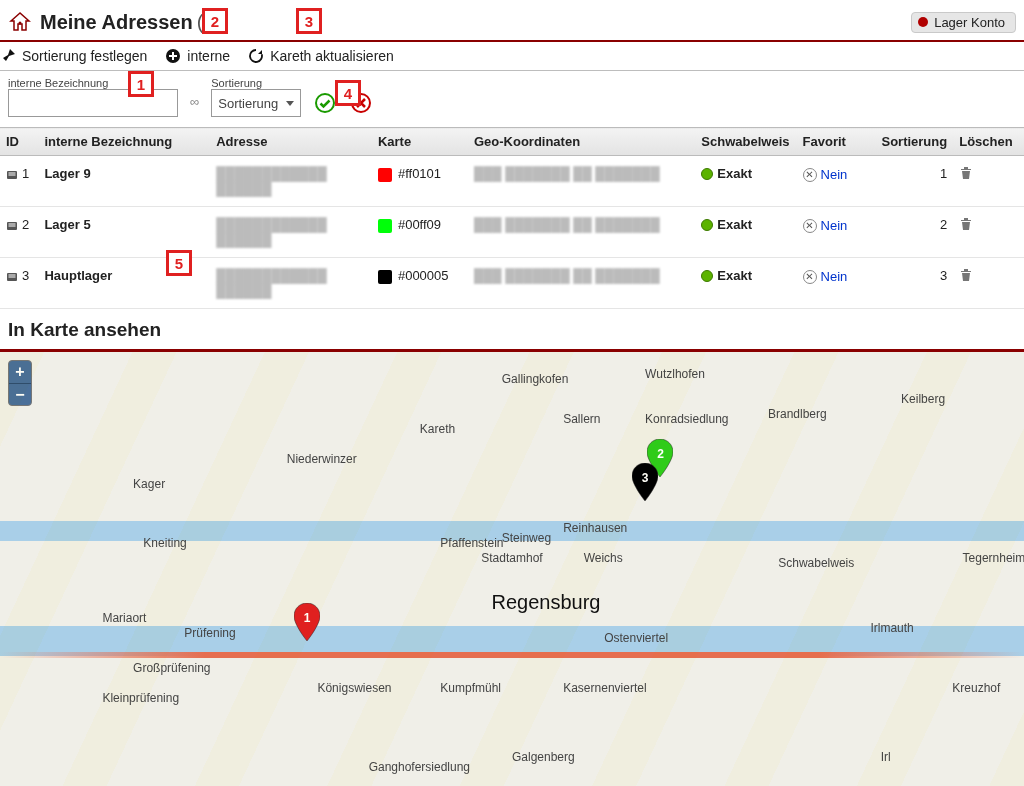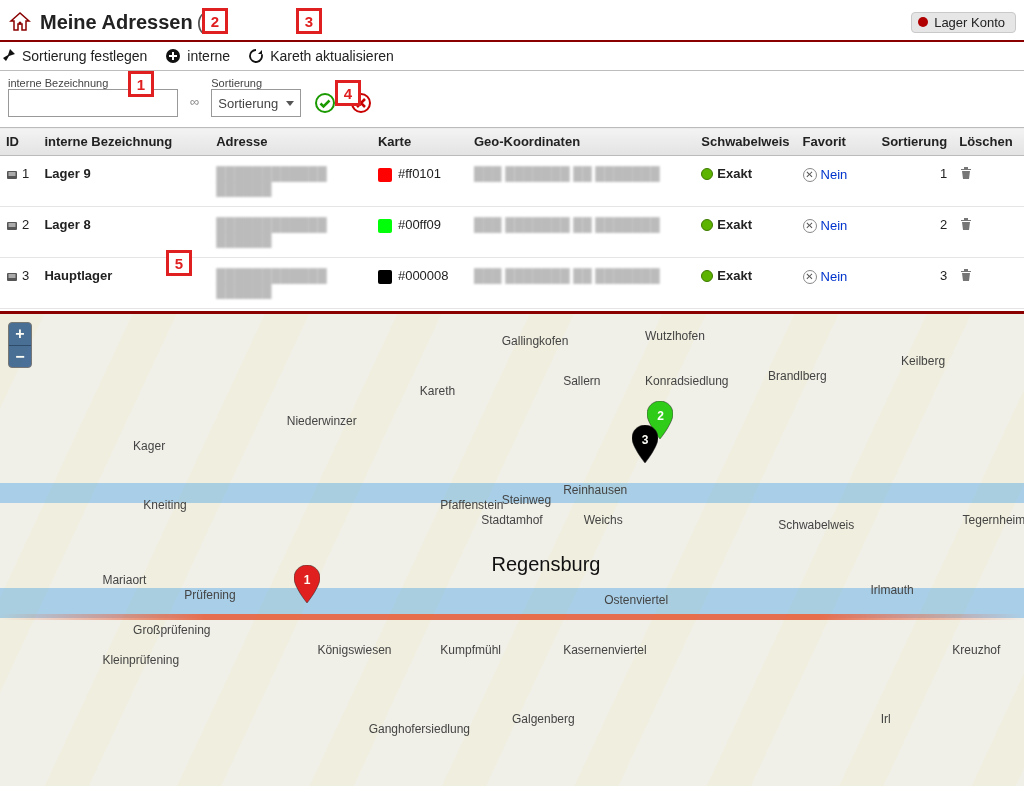--- a/index.html
+++ b/index.html
@@ -293,21 +293,21 @@
                 <path d="M2 3h10v1H2zM3 5h8l-1 8H4z" fill="#555"></path>
                 <rect x="5" y="1" width="4" height="2" fill="#555"></rect>
               </svg></span></td>
         </tr>
         <tr>
           <td><svg class="row-icon" width="12" height="12" viewBox="0 0 12 12">
               <rect x="1" y="2" width="10" height="8" rx="1" fill="#555"></rect>
               <rect x="2.5" y="3.5" width="7" height="1" fill="#fff"></rect>
               <rect x="2.5" y="5.5" width="7" height="1" fill="#fff"></rect>
             </svg><span>2</span></td>
-          <td class="bold">Lager 8</td>
+          <td class="bold">Lager 5</td>
           <td><span class="blurred">████████████ ██████</span></td>
           <td><span class="color-swatch" style="background:#00ff09"></span><span>#00ff09</span></td>
           <td><span class="blurred">███ ███████ ██ ███████</span></td>
           <td><span class="acc-badge">
               <span class="acc-dot"></span>
               <span>Exakt</span>
             </span></td>
           <td><span class="fav-cell">
               <span class="fav-x">✕</span>
               <a href="#" class="nein">Nein</a>
@@ -319,39 +319,40 @@
               </svg></span></td>
         </tr>
         <tr>
           <td><svg class="row-icon" width="12" height="12" viewBox="0 0 12 12">
               <rect x="1" y="2" width="10" height="8" rx="1" fill="#555"></rect>
               <rect x="2.5" y="3.5" width="7" height="1" fill="#fff"></rect>
               <rect x="2.5" y="5.5" width="7" height="1" fill="#fff"></rect>
             </svg><span>3</span></td>
           <td class="bold">Hauptlager</td>
           <td><span class="blurred">████████████ ██████</span></td>
-          <td><span class="color-swatch" style="background:#000000"></span><span>#000008</span></td>
+          <td><span class="color-swatch" style="background:#000000"></span><span>#000005</span></td>
           <td><span class="blurred">███ ███████ ██ ███████</span></td>
           <td><span class="acc-badge">
               <span class="acc-dot"></span>
               <span>Exakt</span>
             </span></td>
           <td><span class="fav-cell">
               <span class="fav-x">✕</span>
               <a href="#" class="nein">Nein</a>
             </span></td>
           <td class="right">3</td>
           <td><span class="trash-btn"><svg width="14" height="14" viewBox="0 0 14 14">
                 <path d="M2 3h10v1H2zM3 5h8l-1 8H4z" fill="#555"></path>
                 <rect x="5" y="1" width="4" height="2" fill="#555"></rect>
               </svg></span></td>
         </tr>
       </tbody>
   </table>
 
+  <div class="map-heading">In Karte ansehen</div>
   <div class="rule-red" style="height:1px"></div>
 
   <div class="map-wrap" id="map">
     <div class="zoom-ctrl">
       <div>+</div>
       <div>−</div>
     </div>
 
   <div class="city-label" style="left: 49%; top: 4%; font-size: 12px; color: rgb(68, 68, 68);">Gallingkofen</div>
       <div class="city-label" style="left: 63%; top: 3%; font-size: 12px; color: rgb(68, 68, 68);">Wutzlhofen</div>

